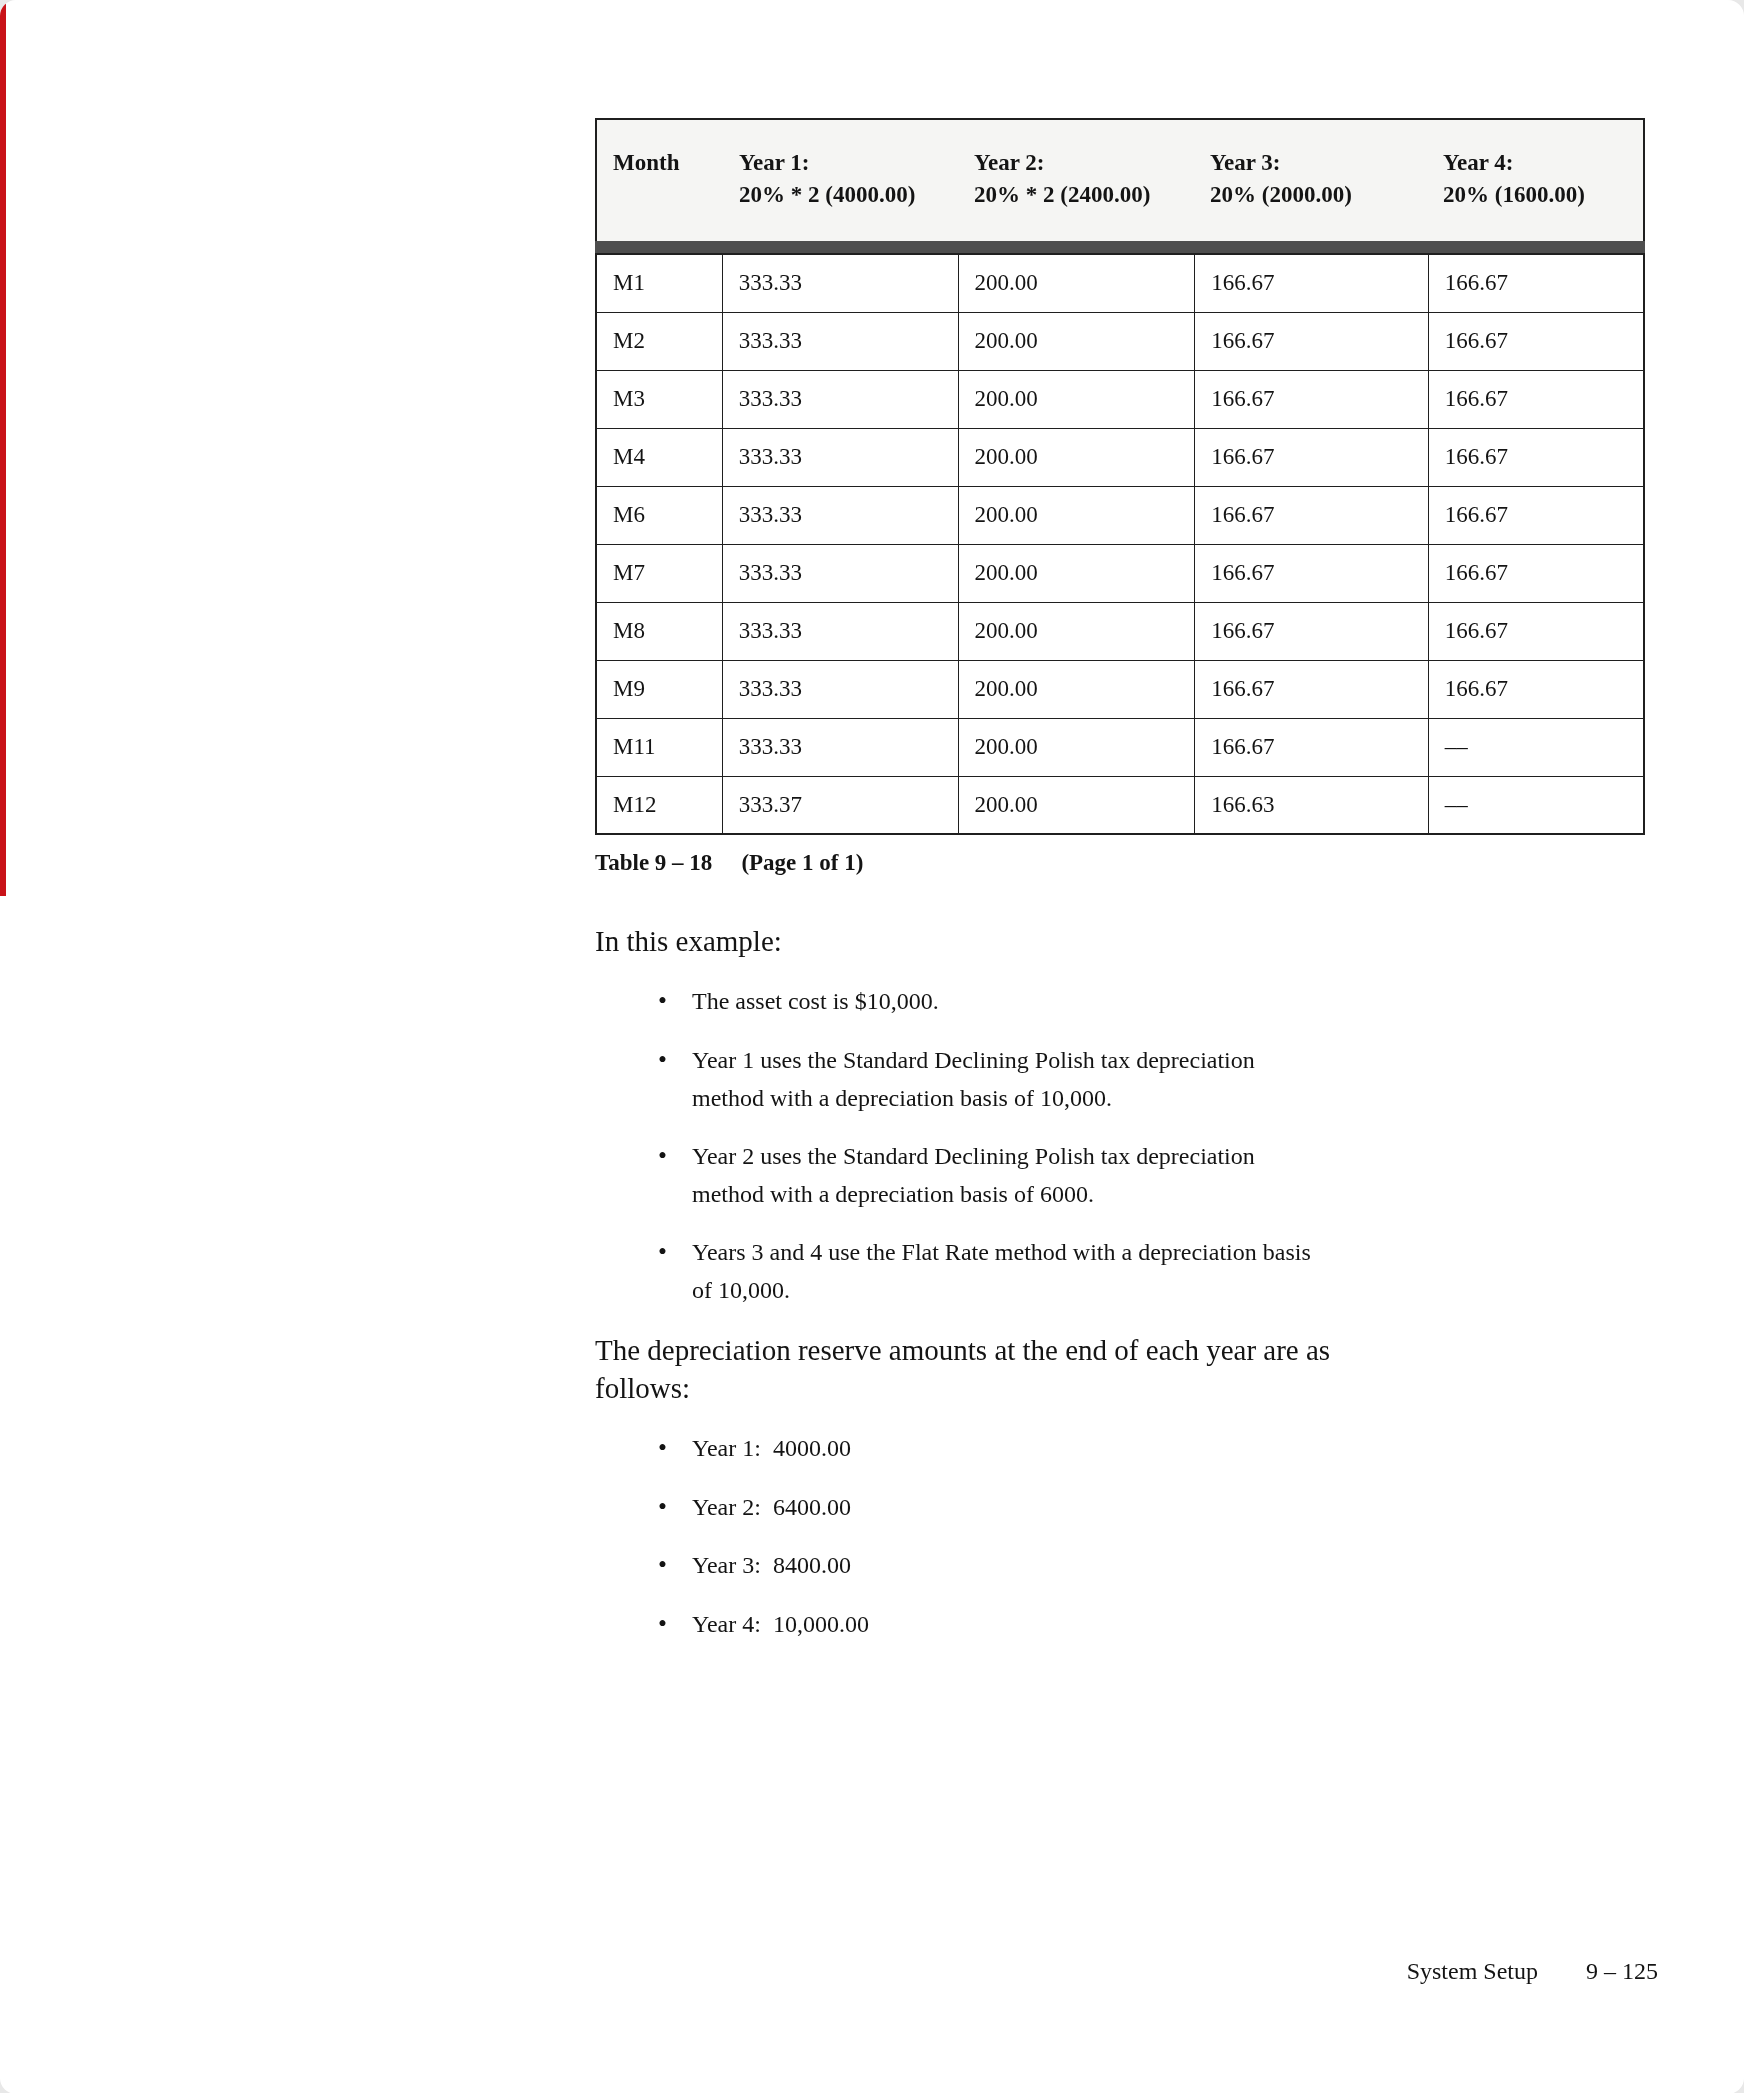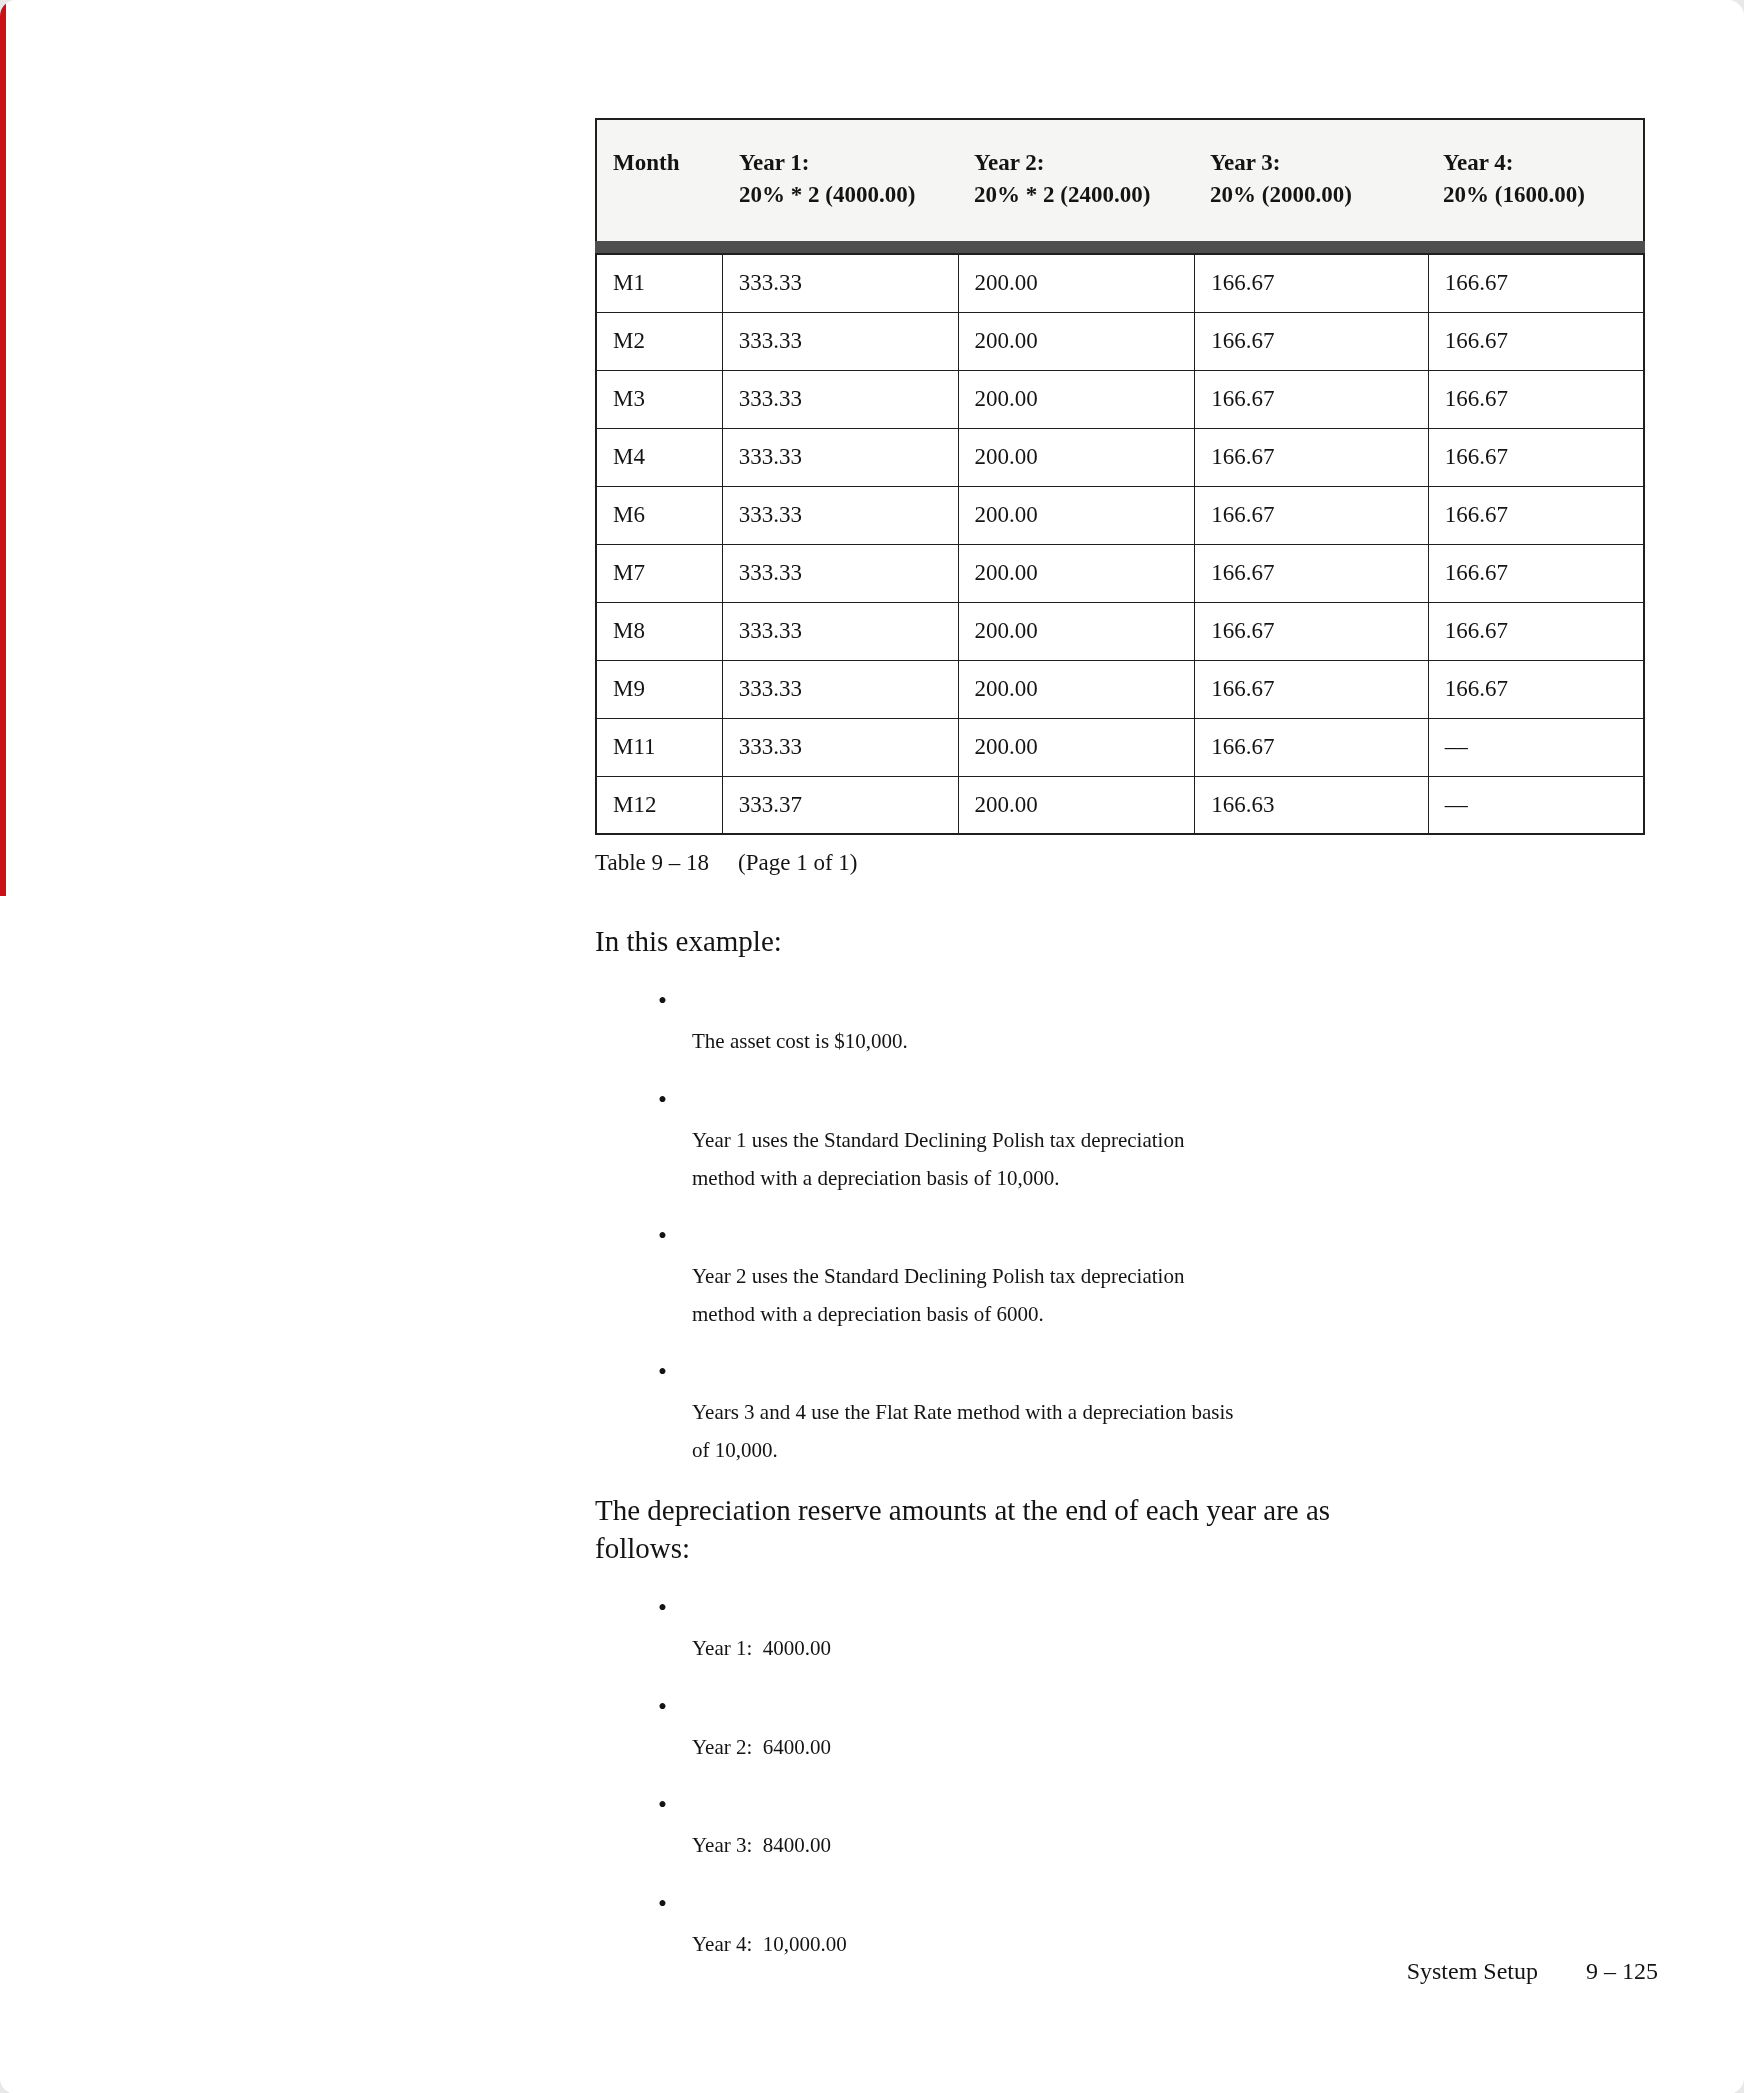--- a/index.html
+++ b/index.html
@@ -59,42 +59,41 @@
     border:1.7px solid #1f1f1f;
     height:58px;
     padding:0 5.1px 0 16px;
     vertical-align:middle;
     overflow:hidden;
   }
 
   .t-caption{
     margin-top:15.3px;
     font-size:23px;
-    font-weight:normal;
+    font-weight:bold;
   }
   .t-caption .cap-right{margin-left:29px;}
 
   
   .para{
     font-size:29px;
     line-height:38px;
     white-space:pre-wrap;
   }
   .intro{margin-top:46px;}
   .para2{margin-top:22px;}
   .bullets{margin:22px 0 0 63px;}
   .bullet-item{display:flex;margin-bottom:20.4px;}
   .dot{
     flex:none;width:34px;
     font-size:25.6px;line-height:38px;
   }
   .btext{
-    font-size:21px;line-height:38px;
+    font-size:24px;line-height:38px;
     white-space:pre-wrap;
-    margin-top:40px;
   }
 
   
   .footer{
     position:absolute;
     top:1958px;right:86px;
     font-size:24px;
     white-space:nowrap;
   }
   .footer .pageno{margin-left:48px;}

